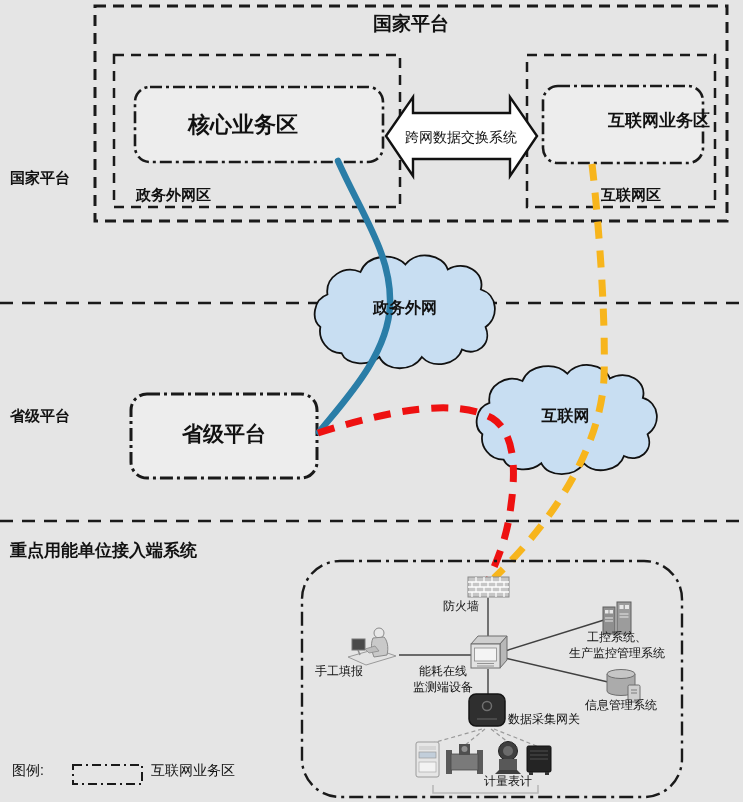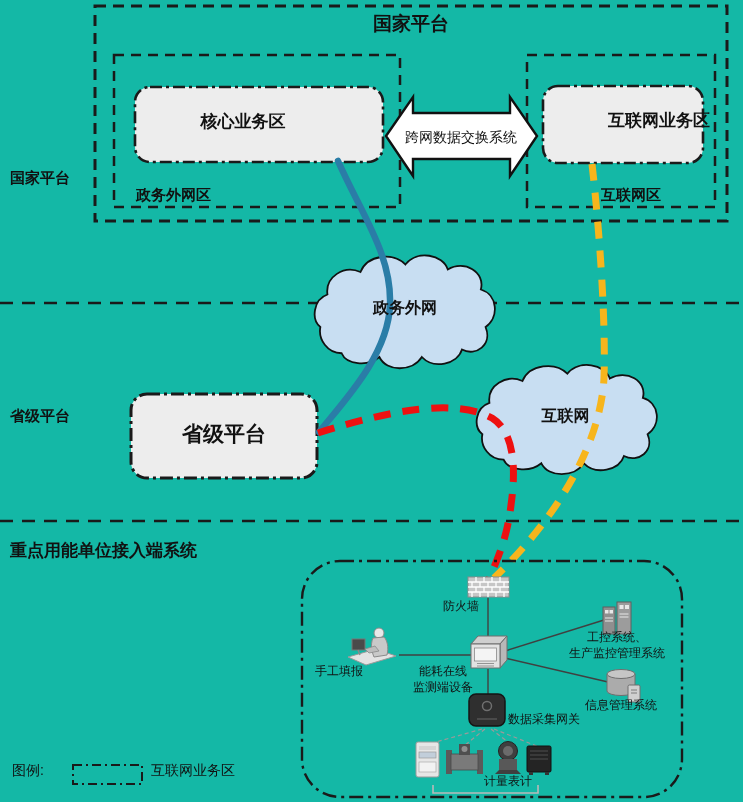--- a/index.html
+++ b/index.html
@@ -1,17 +1,17 @@
 <!DOCTYPE html>
 <html><head>
 <meta charset="utf-8">
 <style>
   html,body{margin:0;padding:0;background:#fff;}
   .canvas{
-    position:relative;width:743px;height:802px;background:#14b8a6;overflow:hidden;
+    position:relative;width:743px;height:802px;background:#e5e5e5;overflow:hidden;
     font-family:"Liberation Sans","DejaVu Sans",sans-serif;
   }
   svg{position:absolute;left:0;top:0;}
   .lbl{
     position:absolute;color:#111;white-space:nowrap;
     font-family:"Liberation Sans","DejaVu Sans",sans-serif;
     line-height:1.2;z-index:5;
   }
   .b{font-weight:bold;}
   .ctr{text-align:center;}
@@ -138,21 +138,21 @@
       <rect x="2" y="26" width="4" height="3" fill="#333"></rect>
         <rect x="18" y="26" width="4" height="3" fill="#333"></rect>
     </g>
 
     <path d="M433,785 V793 H538 V785" fill="none" stroke="#b9b9b9" stroke-width="1.6"></path>
 
     <rect x="73" y="765" width="69" height="19" fill="none" stroke="#1a1a1a" stroke-width="2" stroke-dasharray="9 4 2 4"></rect>
   </svg>
 
   <div class="lbl b ctr" style="left:95px;top:13px;width:632px;font-size:19px;">国家平台</div>
-  <div class="lbl b ctr" style="left:135px;top:112px;width:216px;font-size:17px;">核心业务区</div>
+  <div class="lbl b ctr" style="left:135px;top:112px;width:216px;font-size:22px;">核心业务区</div>
   <div class="lbl b ctr" style="left:543px;top:111px;width:160px;font-size:17px;padding-left:36px;">互联网业务区</div>
   <div class="lbl ctr" style="left:392px;top:129px;width:138px;font-size:14px;">跨网数据交换系统</div>
   <div class="lbl b" style="left:136px;top:186px;font-size:15px;">政务外网区</div>
   <div class="lbl b" style="left:601px;top:186px;font-size:15px;">互联网区</div>
   <div class="lbl b" style="left:10px;top:169px;font-size:15px;">国家平台</div>
 
   <div class="lbl b ctr" style="left:330px;top:298px;width:150px;font-size:16px;">政务外网</div>
   <div class="lbl b ctr" style="left:498px;top:406px;width:135px;font-size:16px;">互联网</div>
 
   <div class="lbl b" style="left:10px;top:407px;font-size:15px;">省级平台</div>

